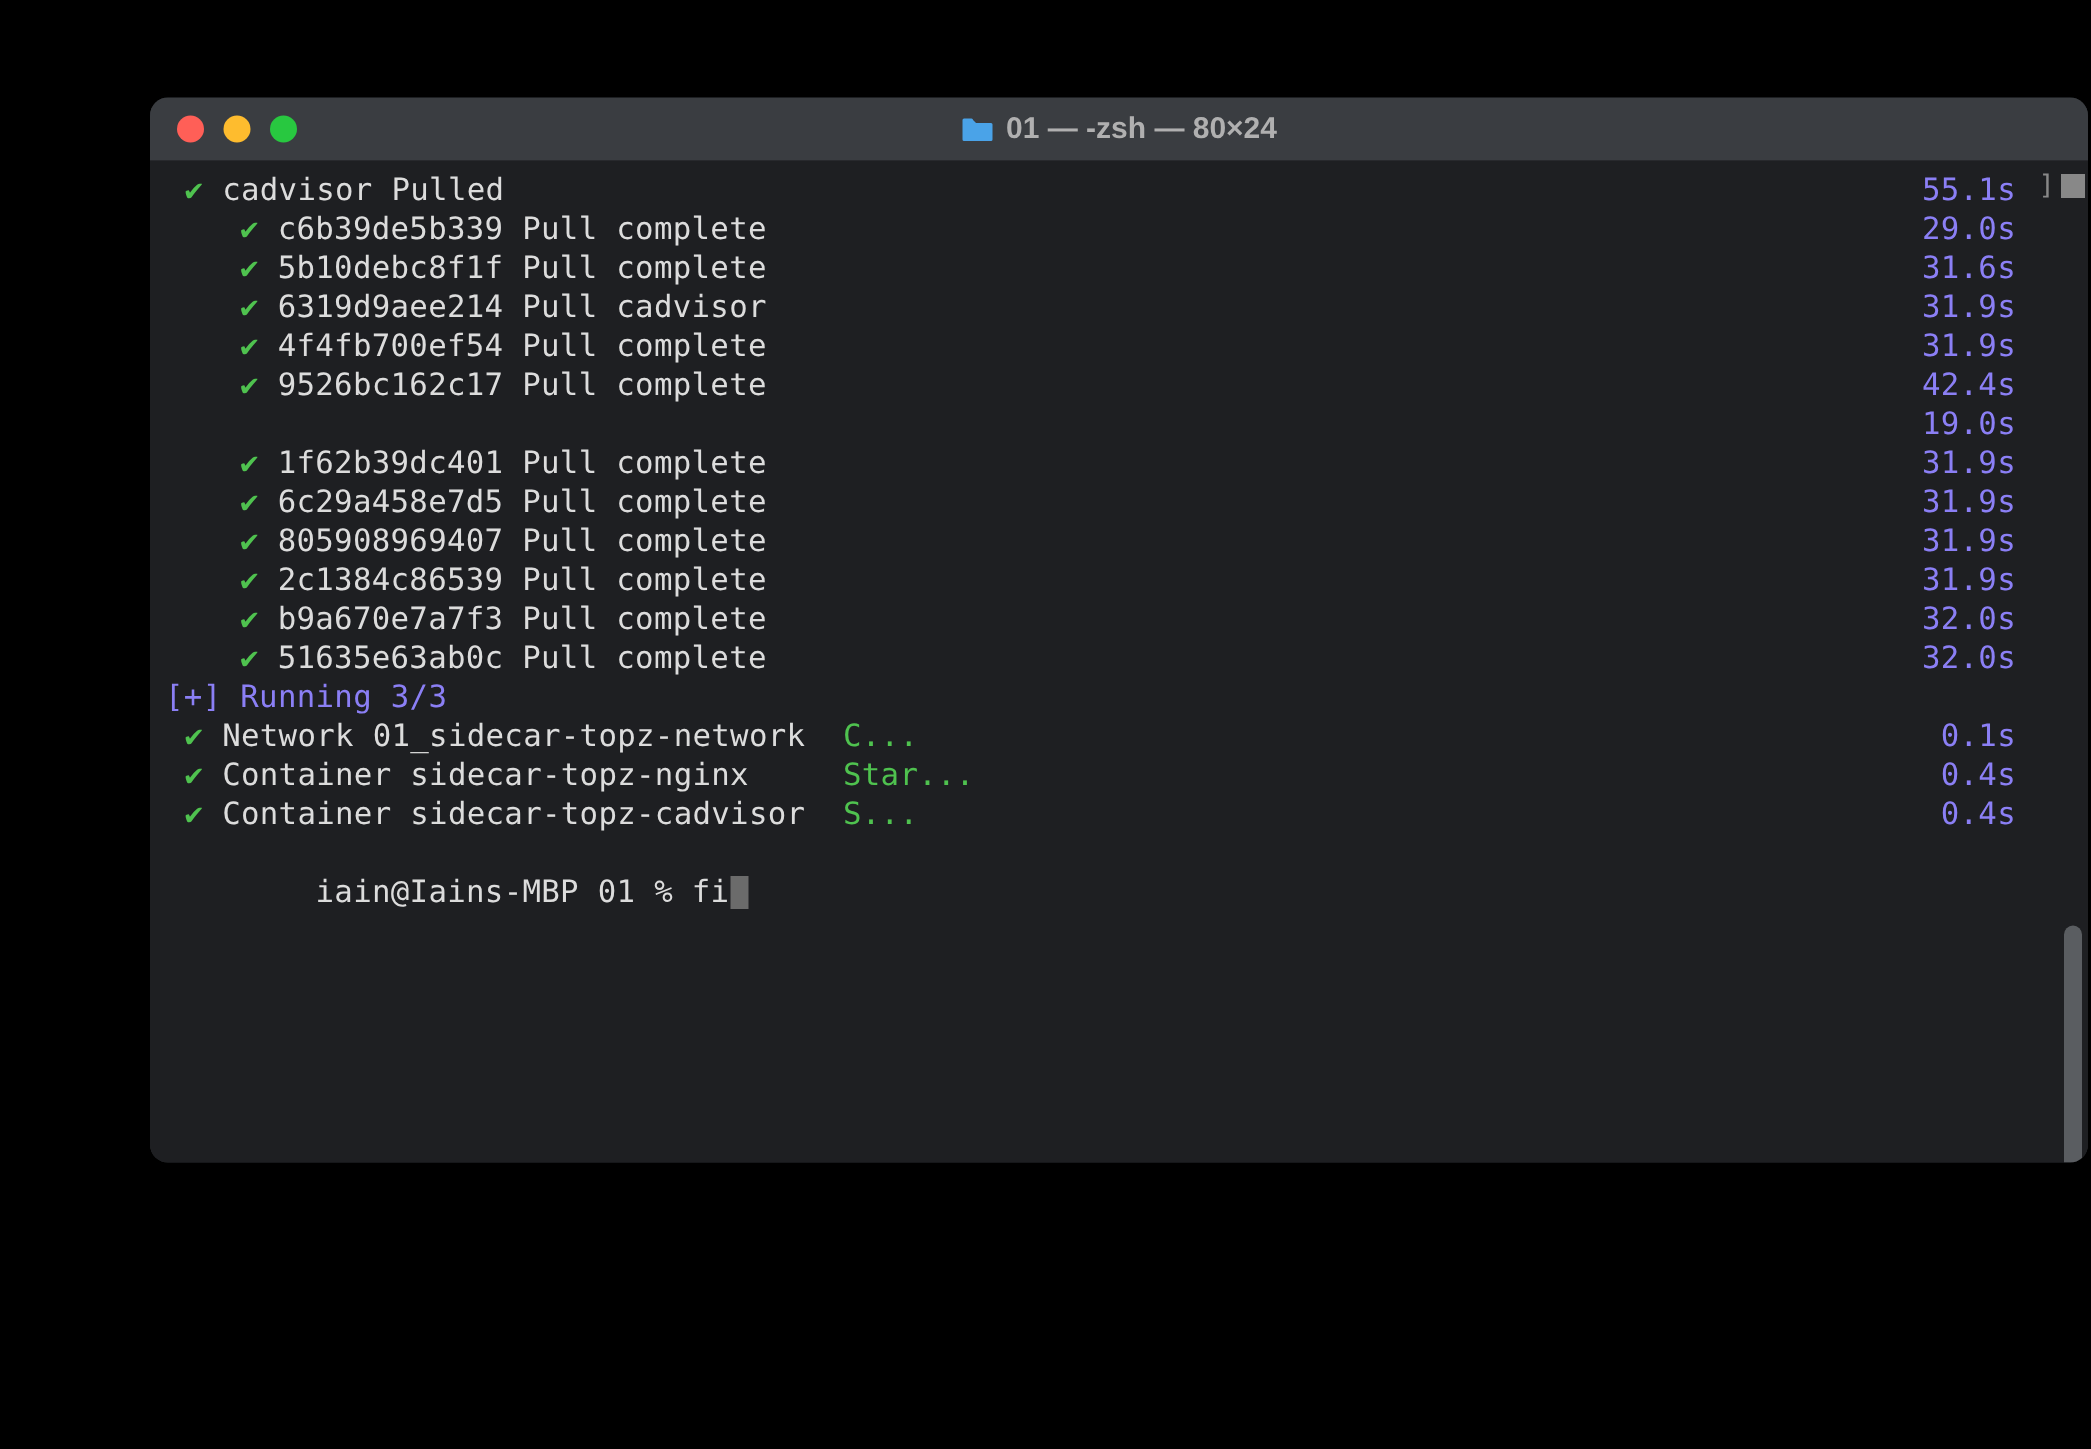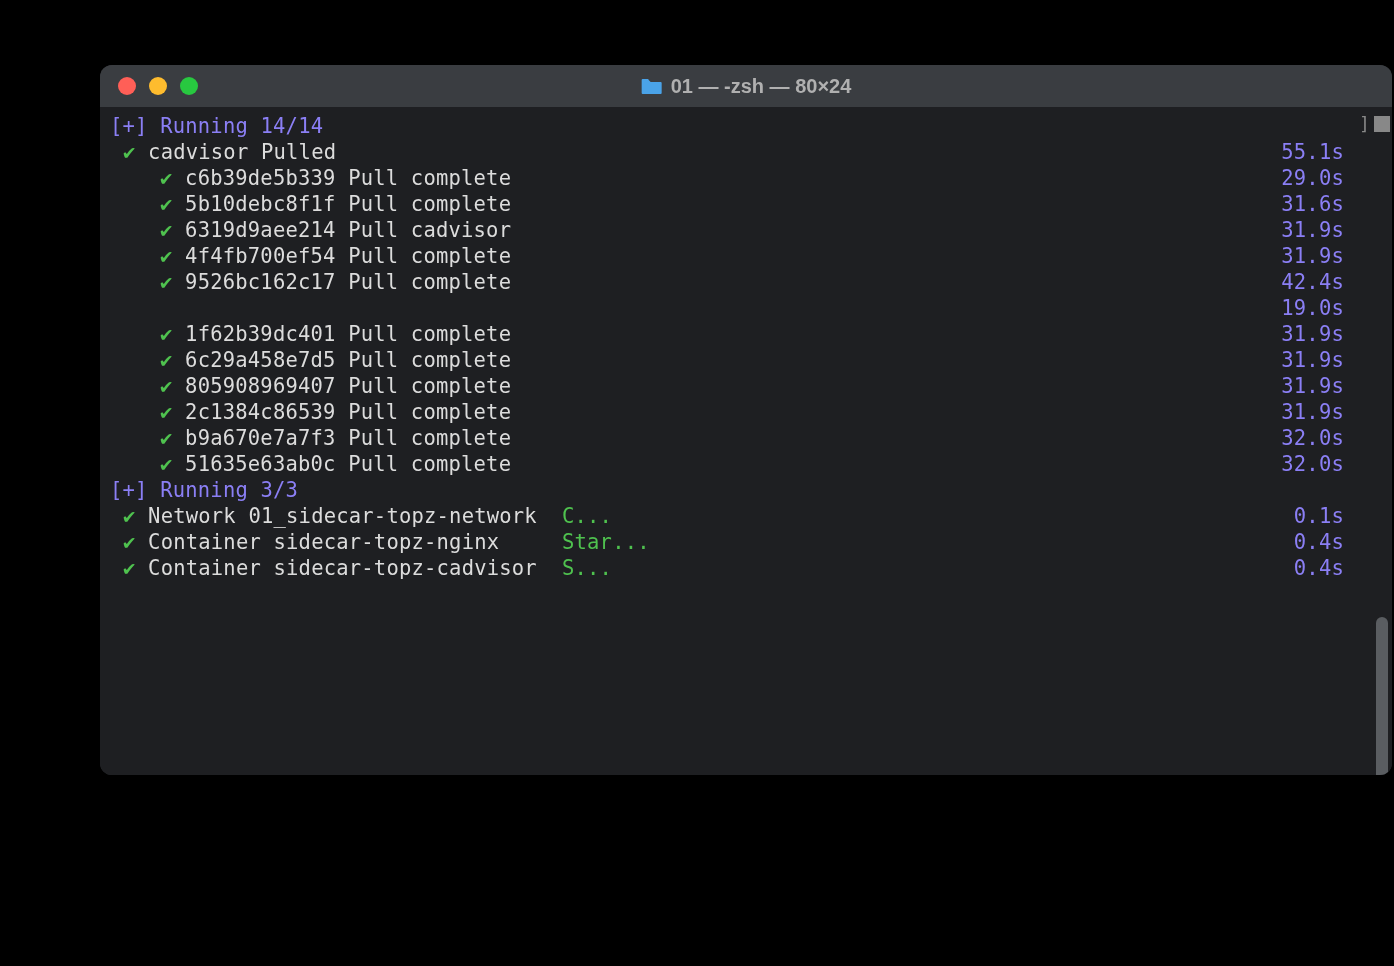--- a/index.html
+++ b/index.html
@@ -136,23 +136,20 @@
       <span>01 — -zsh — 80×24</span>
     </div>
   </div>
   <div class="terminal-body">
     <div class="top-scroll-marker">
       <span>]</span>
       <span class="box"></span>
     </div>
 
 
-    <div class="line">
-      <span class="left purple">[+] Running 14/14</span>
-    </div>
 
     <div id="pull-list">
         <div class="line"><span class="left indent1"><span class="green">✔ </span><span class="white">cadvisor Pulled</span></span><span class="right purple">55.1s</span></div>
         <div class="line"><span class="left indent2"><span class="green">✔ </span><span class="white">c6b39de5b339 Pull complete</span></span><span class="right purple">29.0s</span></div>
         <div class="line"><span class="left indent2"><span class="green">✔ </span><span class="white">5b10debc8f1f Pull complete</span></span><span class="right purple">31.6s</span></div>
         <div class="line"><span class="left indent2"><span class="green">✔ </span><span class="white">6319d9aee214 Pull cadvisor</span></span><span class="right purple">31.9s</span></div>
         <div class="line"><span class="left indent2"><span class="green">✔ </span><span class="white">4f4fb700ef54 Pull complete</span></span><span class="right purple">31.9s</span></div>
         <div class="line"><span class="left indent2"><span class="green">✔ </span><span class="white">9526bc162c17 Pull complete</span></span><span class="right purple">42.4s</span></div>
         <div class="line"><span class="right purple">19.0s</span></div>
         <div class="line"><span class="left indent2"><span class="green">✔ </span><span class="white">1f62b39dc401 Pull complete</span></span><span class="right purple">31.9s</span></div>
@@ -166,16 +163,21 @@
     <div class="line">
       <span class="left purple">[+] Running 3/3</span>
     </div>
 
     <div id="run-list">
         <div class="line"><span class="left indent1"><span class="green">✔ </span><span class="white">Network 01_sidecar-topz-network  </span><span class="green">C...</span></span><span class="right purple">0.1s</span></div>
         <div class="line"><span class="left indent1"><span class="green">✔ </span><span class="white">Container sidecar-topz-nginx     </span><span class="green">Star...</span></span><span class="right purple">0.4s</span></div>
         <div class="line"><span class="left indent1"><span class="green">✔ </span><span class="white">Container sidecar-topz-cadvisor  </span><span class="green">S...</span></span><span class="right purple">0.4s</span></div>
       </div>
 
+    <div class="line prompt-line">
+      <span class="left">
+        <span class="white">iain@Iains-MBP 01 % </span><span class="white">fi</span><span class="cursor"></span>
+      </span>
+    </div>
 
     <div class="scrollbar"></div>
   </div>
 </div>
 
 </body></html>

